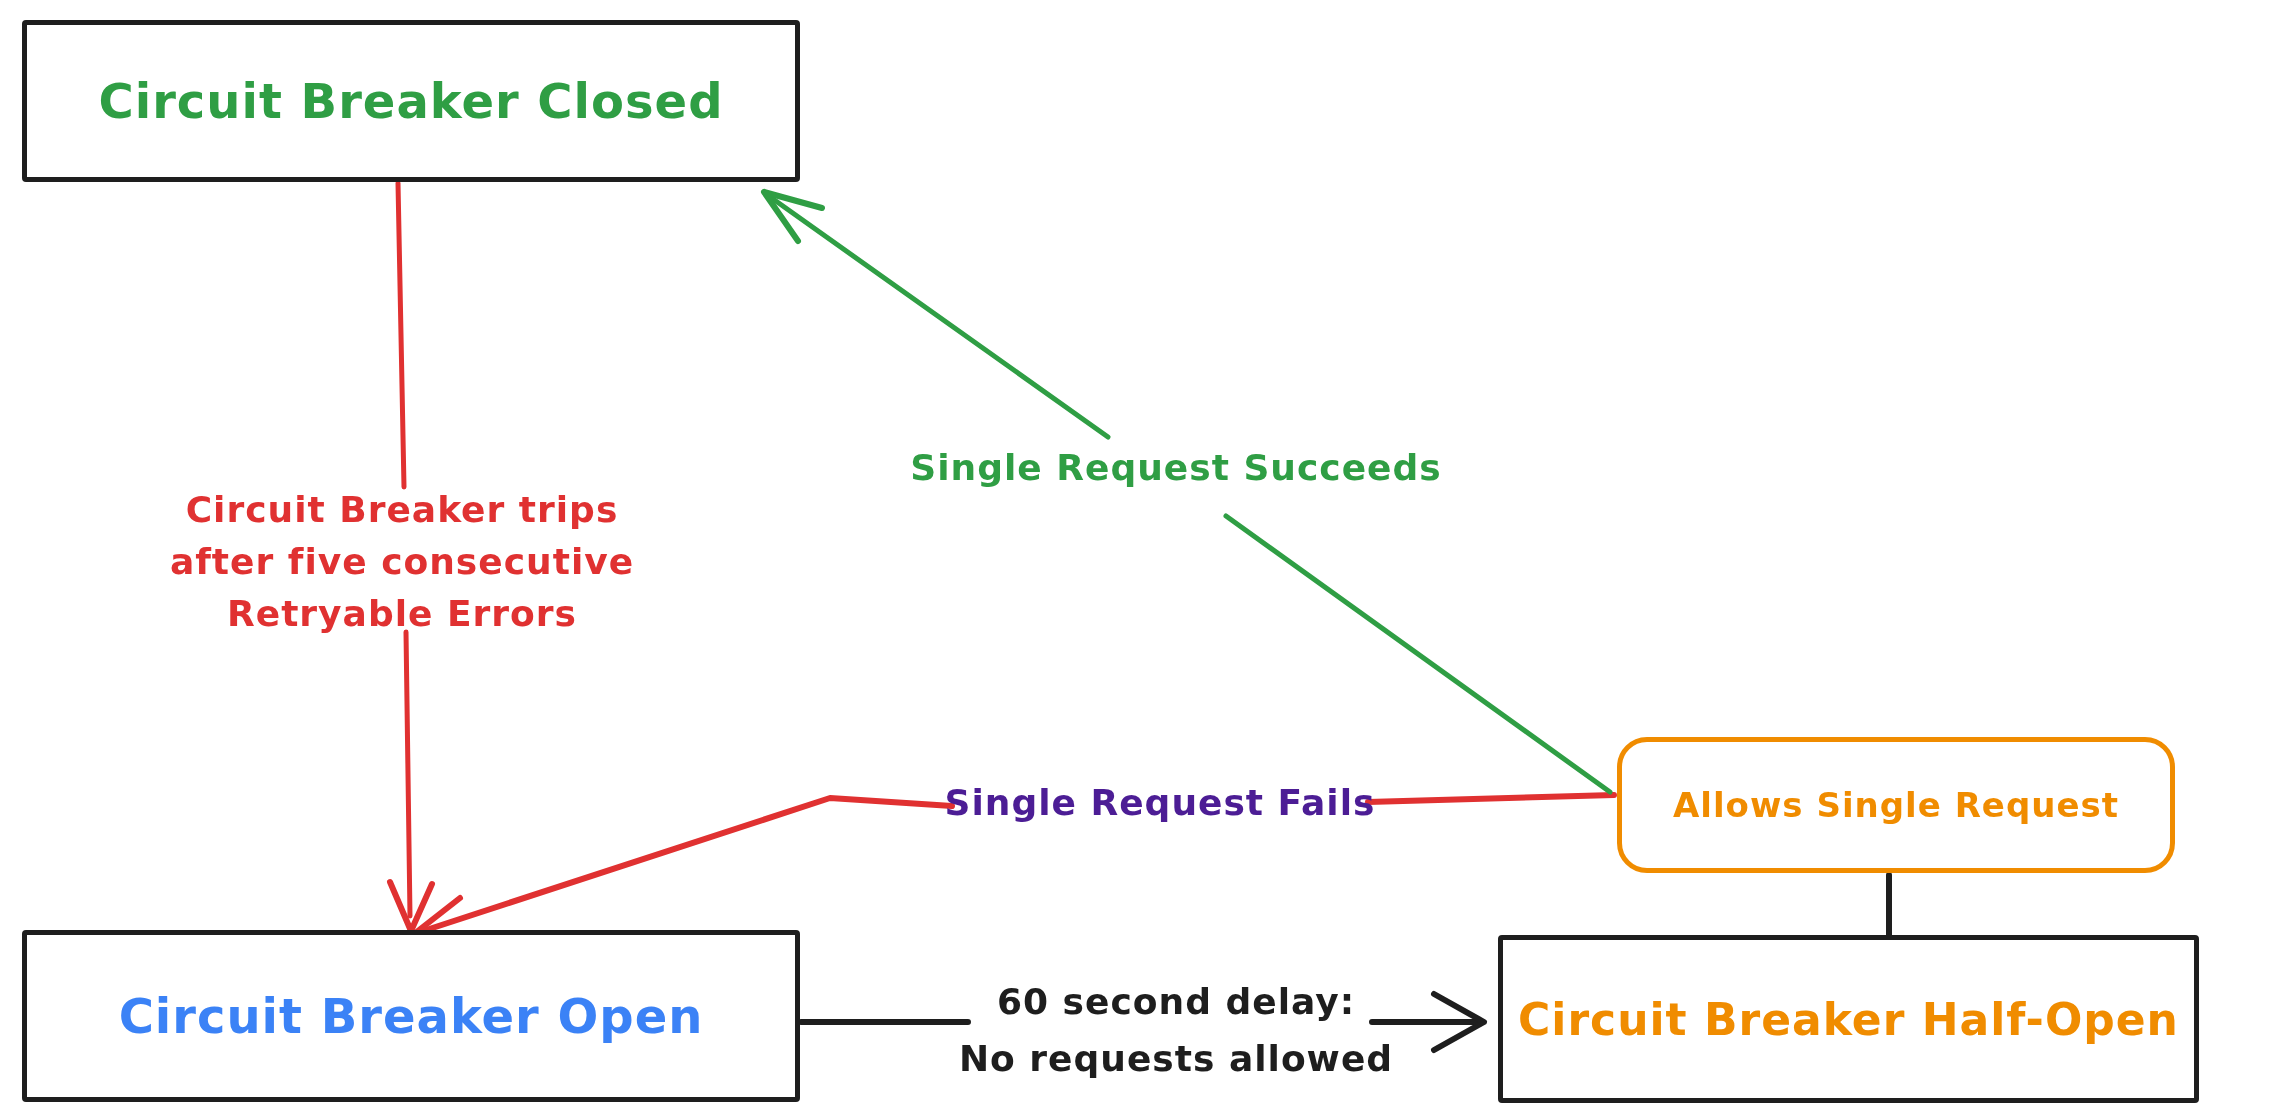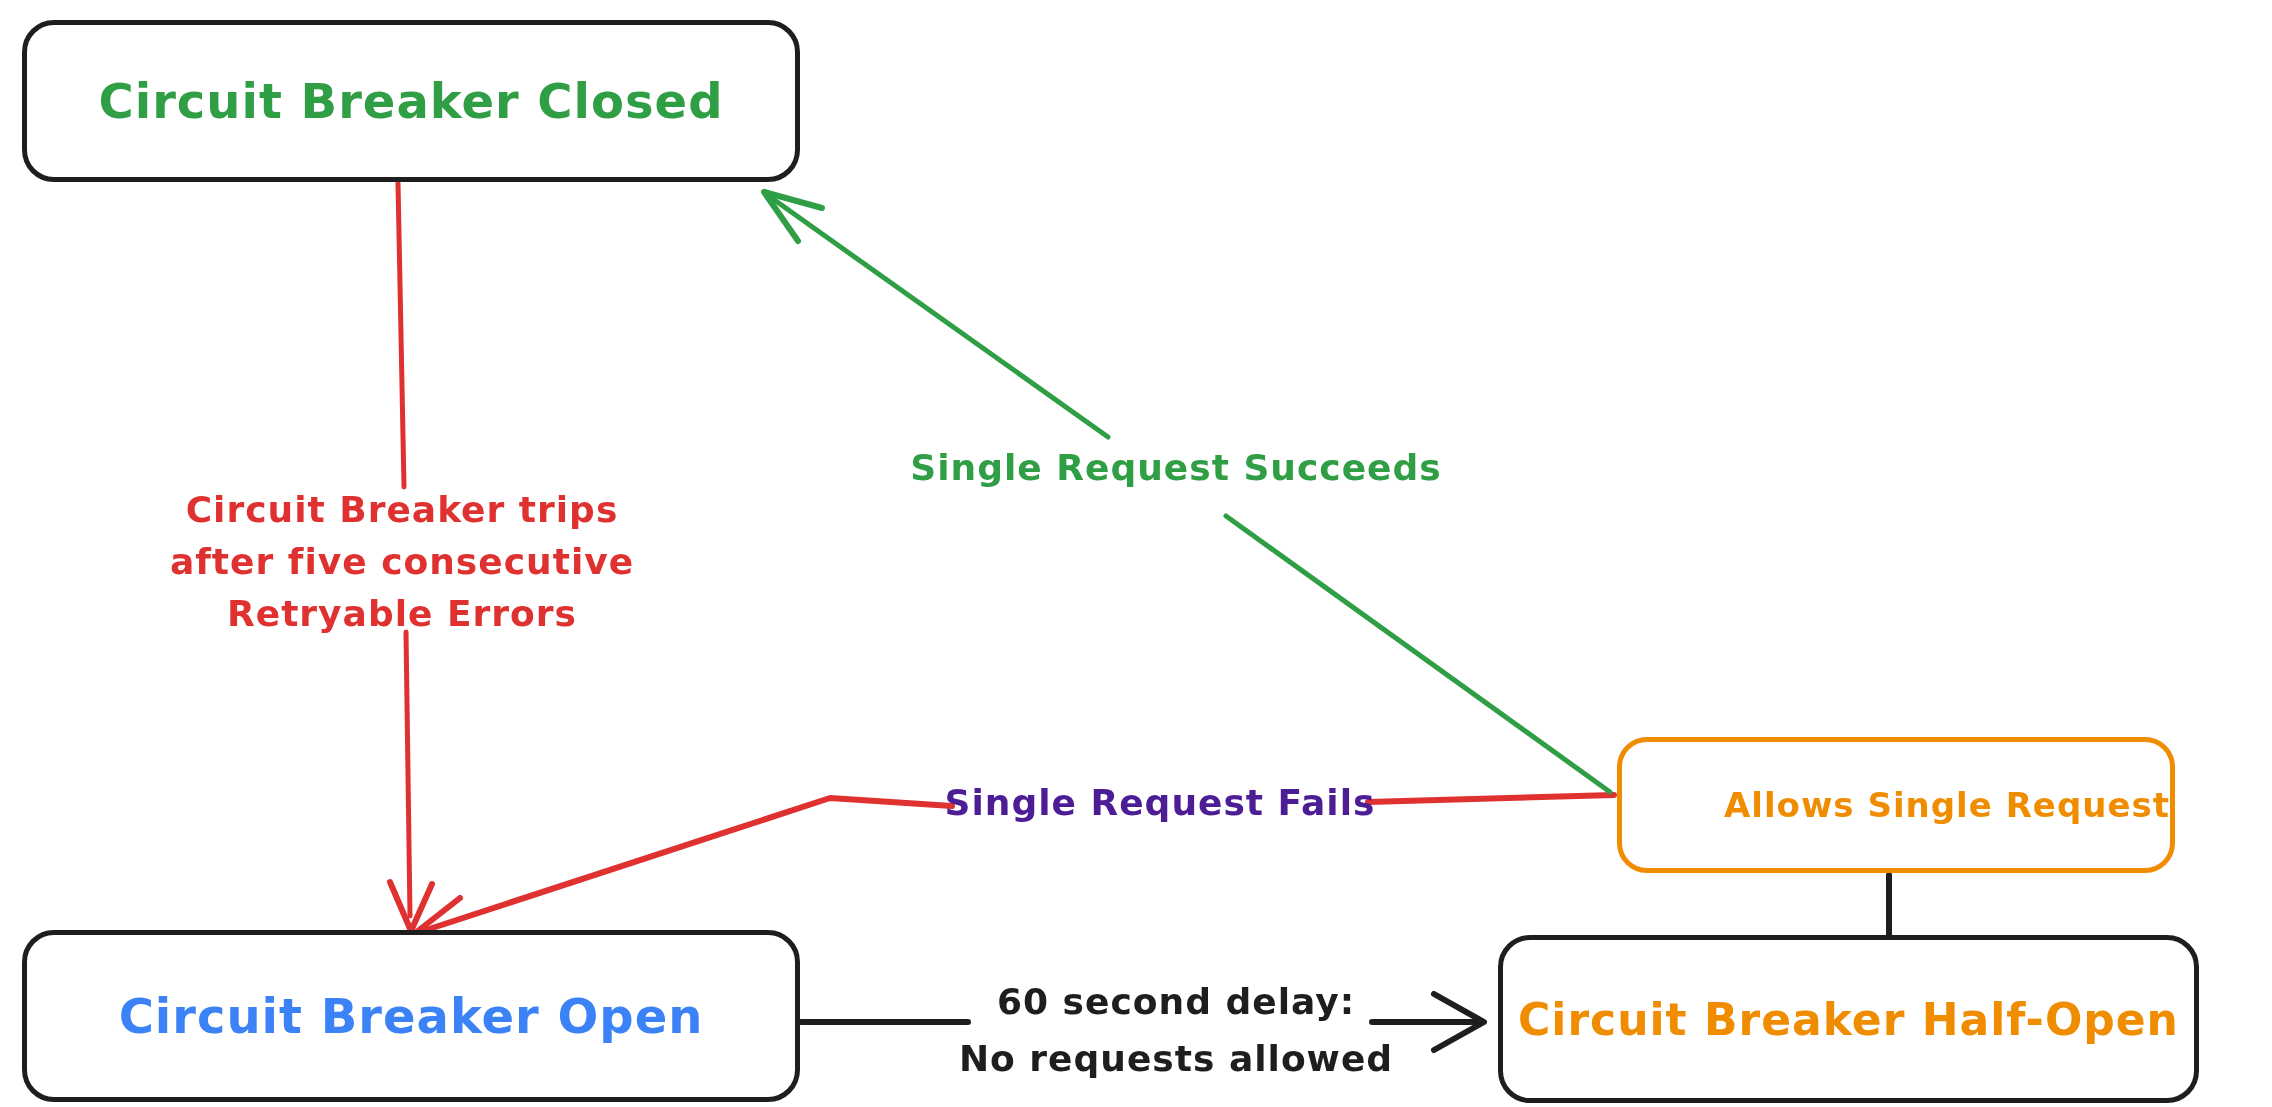--- a/index.html
+++ b/index.html
@@ -9,30 +9,30 @@
     background:#ffffff;
     font-family:"DejaVu Sans", sans-serif;
     overflow:hidden;
   }
   .layer{position:absolute;left:0;top:0;width:2272px;height:1107px;}
   .node{
     position:absolute;
     display:flex;align-items:center;justify-content:center;
     background:#ffffff;
     border:5px solid #1e1e1e;
-    border-radius:32px;
+    border-radius:4px;
     box-sizing:border-box;
     text-align:center;
     letter-spacing:1px;
     font-weight:600;
   }
   .node-closed  {left:22px;  top:20px;  width:778px; height:162px; font-size:48px;}
   .node-open    {left:22px;  top:930px; width:778px; height:172px; font-size:48px;}
   .node-halfopen{left:1498px;top:935px; width:701px; height:168px; font-size:44px;}
-  .node-allows  {left:1617px;top:737px; width:558px; height:136px; font-size:34px; border-radius:30px;justify-content:flex-end;}
+  .node-allows  {left:1617px;top:737px; width:558px; height:136px; font-size:34px; border-radius:30px;}
   .edge-label{
     position:absolute;
     transform:translate(-50%,-50%);
     text-align:center;
     font-weight:600;
     letter-spacing:1px;
     white-space:nowrap;
     font-size:36px;
     line-height:52px;
   }

